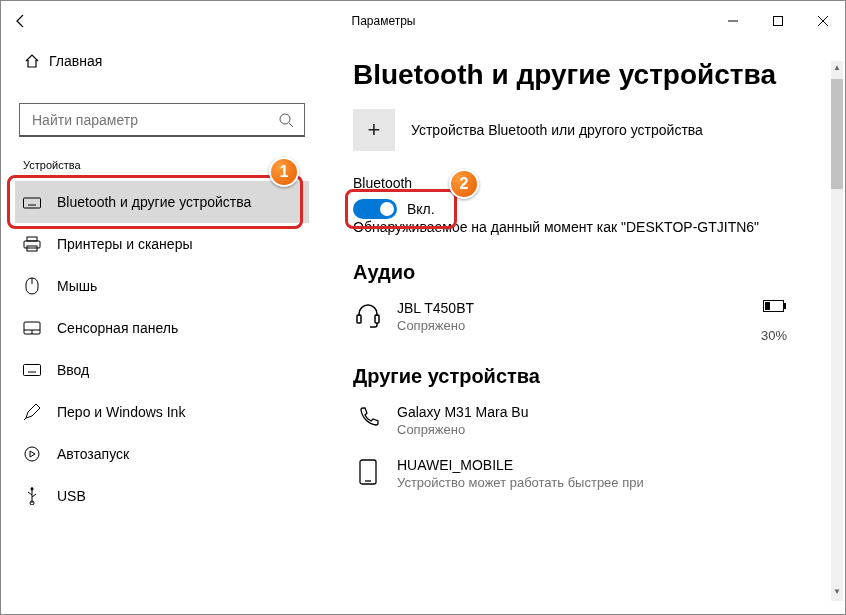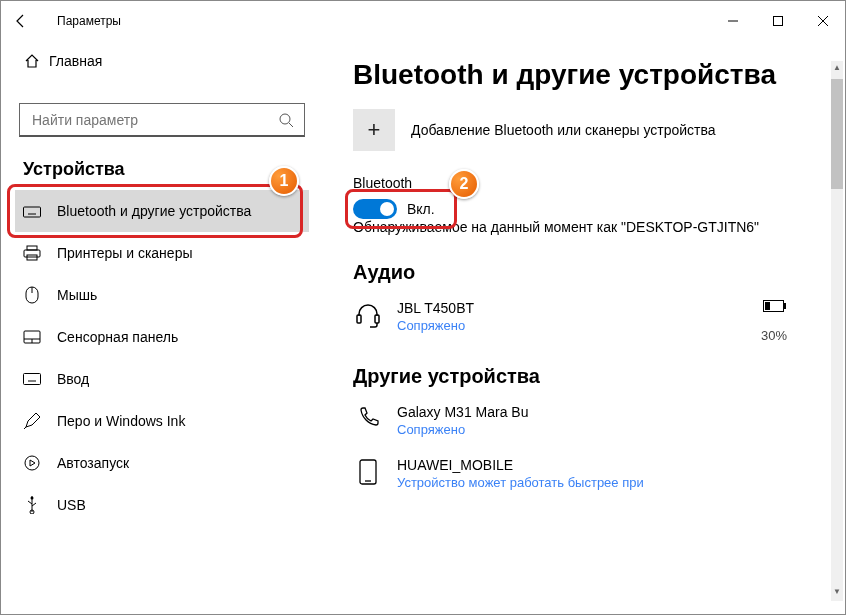--- a/index.html
+++ b/index.html
@@ -12,20 +12,21 @@
     height: 615px;
     overflow: hidden;
     position: relative;
     border: 1px solid #888;
   }
   .titlebar {
     display: flex;
     align-items: center;
     height: 40px;
     padding: 0 0 0 12px;
+    text-align: center;
   }
   .back-btn {
     width: 32px;
     text-align: center;
     font-size: 16px;
     cursor: pointer;
   }
   .title {
     font-size: 12px;
     padding-left: 12px;
@@ -79,22 +80,22 @@
     background: #fff;
   }
   .search-input {
     border: none;
     outline: none;
     font-size: 14px;
     width: 100%;
     background: transparent;
   }
   .section-head {
-    font-weight: 700;
-    font-size: 18px;
+    font-weight: 400;
+    font-size: 11px;
     padding: 10px 8px 10px 8px;
   }
   .nav-item {
     display: flex;
     align-items: center;
     height: 42px;
     font-size: 14px;
     padding-left: 8px;
     gap: 16px;
     cursor: pointer;
@@ -198,21 +199,21 @@
   .device-icon {
     width: 30px;
     height: 30px;
     display: flex;
     align-items: center;
     justify-content: center;
     flex-shrink: 0;
   }
   .device-info { flex: 1; }
   .device-name { font-size: 14px; }
-  .device-status { font-size: 13px; color: #3b82f6; margin-top: 2px; }
+  .device-status { font-size: 13px; color: #737373; margin-top: 2px; }
   .battery-col {
     display: flex;
     flex-direction: column;
     align-items: flex-end;
     padding-right: 38px;
     gap: 16px;
   }
   .battery-pct { font-size: 13px; color: #444; }
   .scrollbar {
     position: absolute;
@@ -387,21 +388,21 @@
       </span>
       <span>USB</span>
     </div>
   </div>
 
   <div class="main">
     <div class="page-title">Bluetooth и другие устройства</div>
 
     <div class="add-row">
       <div class="add-tile">+</div>
-      <div class="add-label">Добавление Bluetooth или сканеры устройства</div>
+      <div class="add-label">Устройства Bluetooth или другого устройства</div>
     </div>
 
     <div class="sub-head">Bluetooth</div>
 
     <div style="position:relative; width:140px;">
       <div class="toggle-row">
         <div class="toggle"></div>
         <div class="toggle-label">Вкл.</div>
       </div>
       <div class="highlight-red" style="left:-8px; top:-10px; width:112px; height:40px;"></div>

